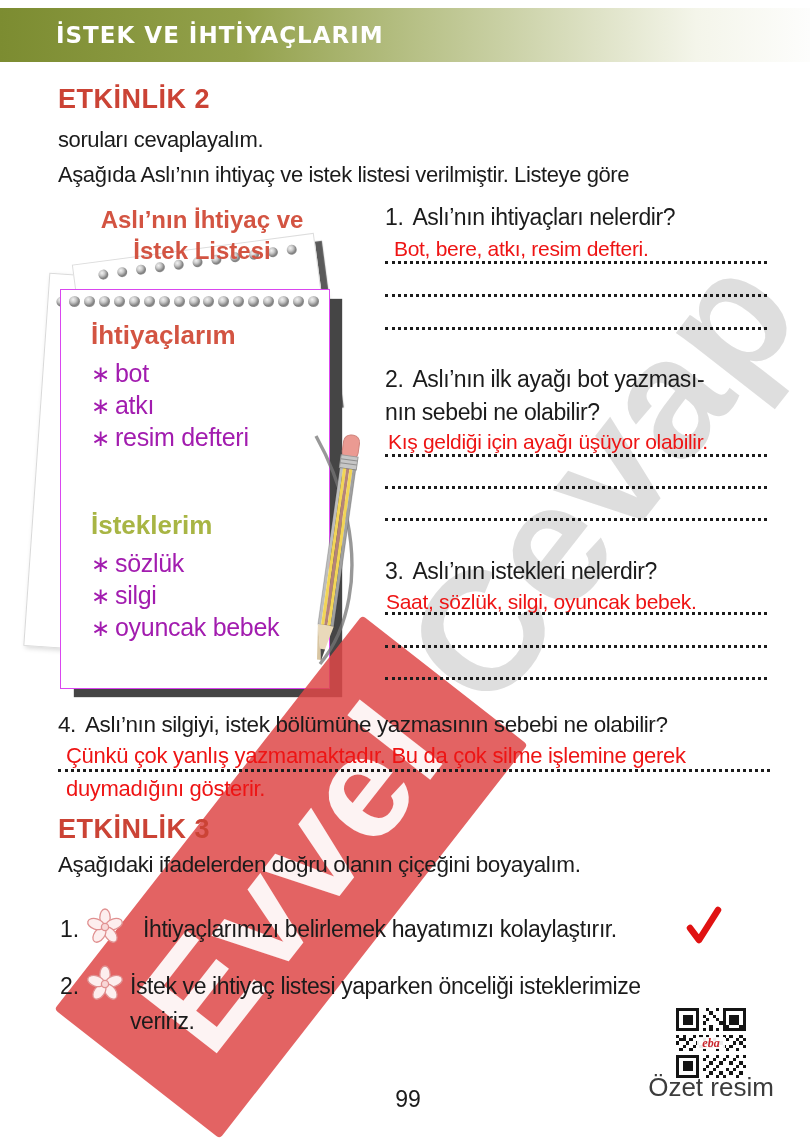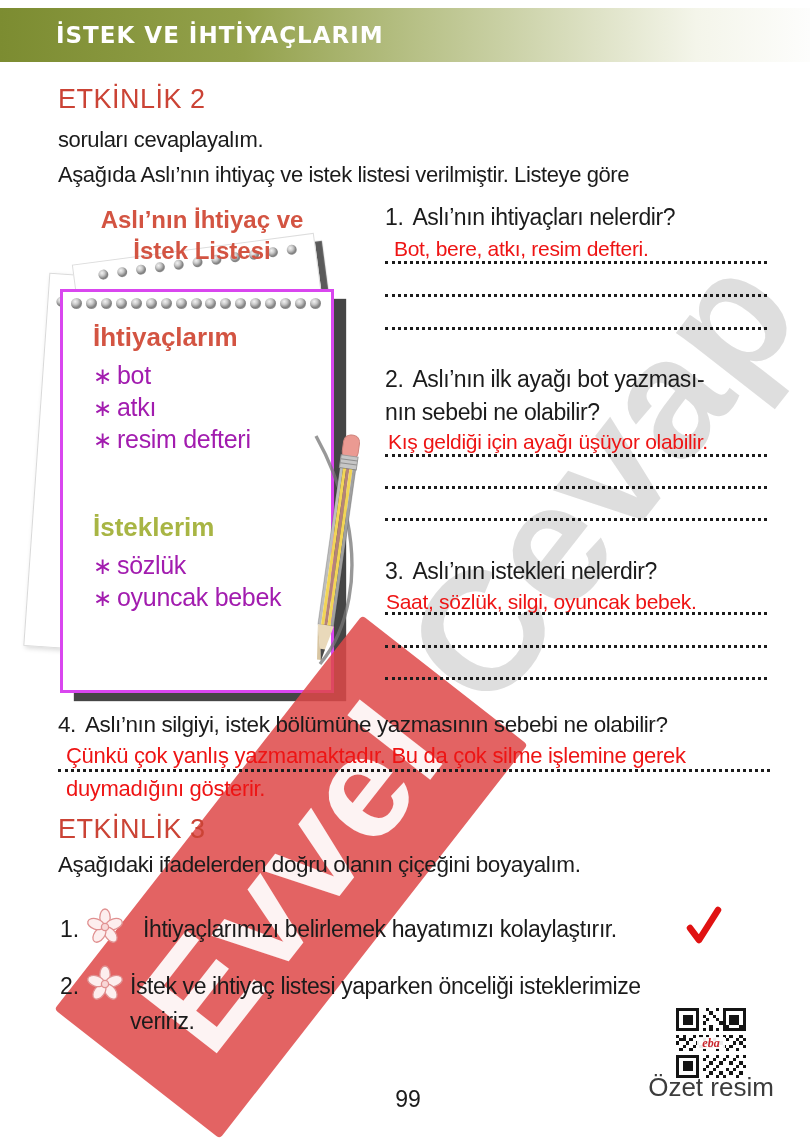--- a/index.html
+++ b/index.html
@@ -7,34 +7,34 @@
         font-family:"Liberation Sans",sans-serif;color:#1b1b1b;}
   .abs{position:absolute;}
 
   
   .header-bar{left:0;top:8px;width:810px;height:54px;
     background:linear-gradient(90deg,#7c8c31 0%,#93a14b 30%,#c9d0a4 62%,#f4f5ea 86%,#fdfdfc 100%);}
   .header-title{left:56px;top:8px;height:54px;line-height:54px;font-size:23px;font-weight:bold;
     color:#ffffff;letter-spacing:1px;font-family:"DejaVu Sans",sans-serif;}
 
   
-  .etk{font-size:27px;font-weight:normal;color:#cb4335;letter-spacing:.5px;z-index:3;}
+  .etk{font-size:27px;font-weight:bold;color:#cb4335;letter-spacing:.5px;z-index:3;}
   .etk2{left:58px;top:84px;}
   .etk3{left:58px;top:814px;}
   .intro{left:58px;top:122px;width:700px;font-size:22px;letter-spacing:-.4px;line-height:35px;z-index:3;}
   .instr{left:58px;top:852px;font-size:22.5px;letter-spacing:-.4px;z-index:3;}
 
   
   .np-title{left:66px;top:204px;width:272px;text-align:center;color:#d35442;font-weight:bold;
     font-size:24px;line-height:31px;z-index:3;}
   .page-back2{left:36px;top:282px;width:276px;height:372px;background:#fff;border:1px solid #d9d9d9;
     transform:rotate(4deg);box-shadow:2px 2px 5px rgba(0,0,0,.15);z-index:1;}
   .page-back1{left:82px;top:248px;width:242px;height:170px;background:#fff;border:1px solid #ddd;
     transform:rotate(-7.5deg);box-shadow:9px 7px 1px -2px #5a5a5a;z-index:1;}
-  .page-front{left:60px;top:289px;width:268px;height:398px;background:#fff;border:3px solid #d946ef;
+  .page-front{left:60px;top:289px;width:268px;height:398px;background:#fff;border:1px solid #d946ef;
     box-shadow:13px 9px 1px -1px #454545;z-index:1;}
   .holes{display:flex;justify-content:space-between;}
   .holes-front{left:8px;top:6px;width:250px;}
   .holes-back{left:24px;top:8px;width:200px;}
   .hole{width:11px;height:11px;border-radius:50%;
     background:radial-gradient(circle at 38% 32%,#f2f2f2 0%,#c9c9c9 30%,#7e7e7e 62%,#a5a5a5 82%,#cfcfcf 100%);}
   .hole-s{width:10px;height:10px;}
   .hole-single{left:8px;top:22px;}
   .np-h{font-size:26px;font-weight:bold;}
   .needs-h{left:30px;top:30px;color:#d35442;}
@@ -134,20 +134,21 @@
     </div>
     <div class="abs np-h needs-h">İhtiyaçlarım</div>
     <div class="abs np-list needs-list">
       <div><span class="bullet">∗</span><span>bot</span></div>
       <div><span class="bullet">∗</span><span>atkı</span></div>
       <div><span class="bullet">∗</span><span>resim defteri</span></div>
     </div>
     <div class="abs np-h wants-h">İsteklerim</div>
     <div class="abs np-list wants-list">
       <div><span class="bullet">∗</span><span>sözlük</span></div>
+      <div><span class="bullet">∗</span><span>silgi</span></div>
       <div><span class="bullet">∗</span><span>oyuncak bebek</span></div>
     </div>
   </div>
 
   <div class="abs wm-gray">Cevap</div>
   <div class="abs wm-band">
     <span>Evvel</span>
   </div>
 
   <svg class="abs pencil" width="92" height="252" viewBox="0 0 92 252">

